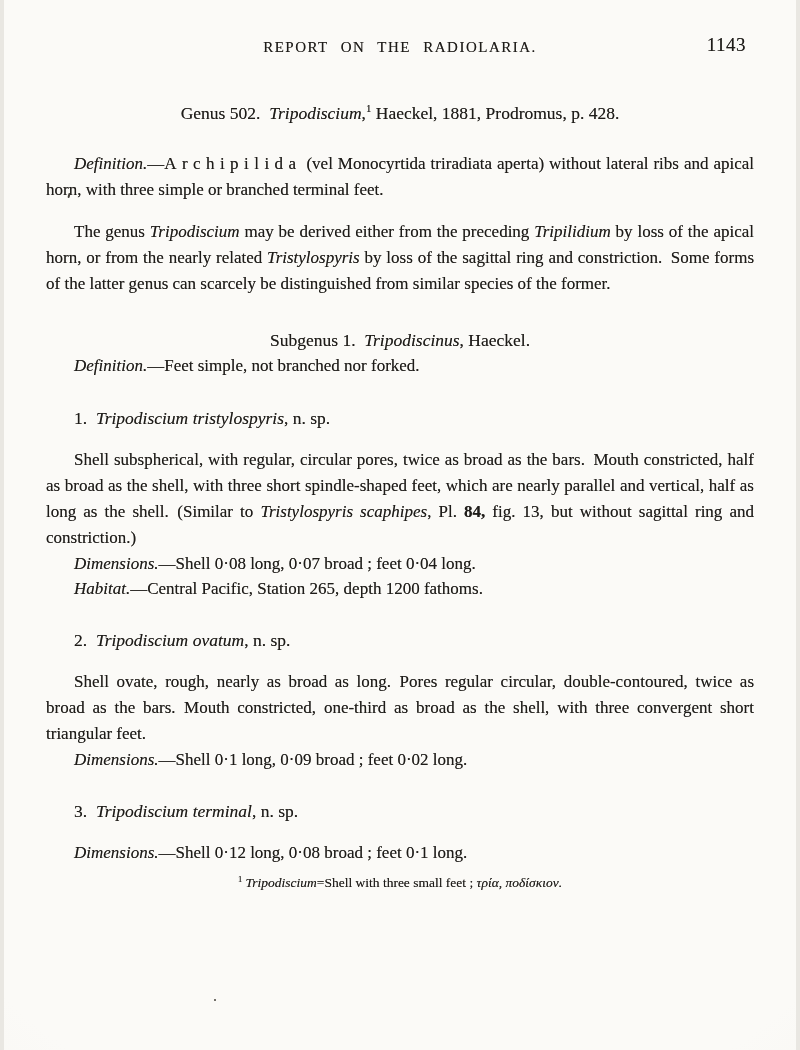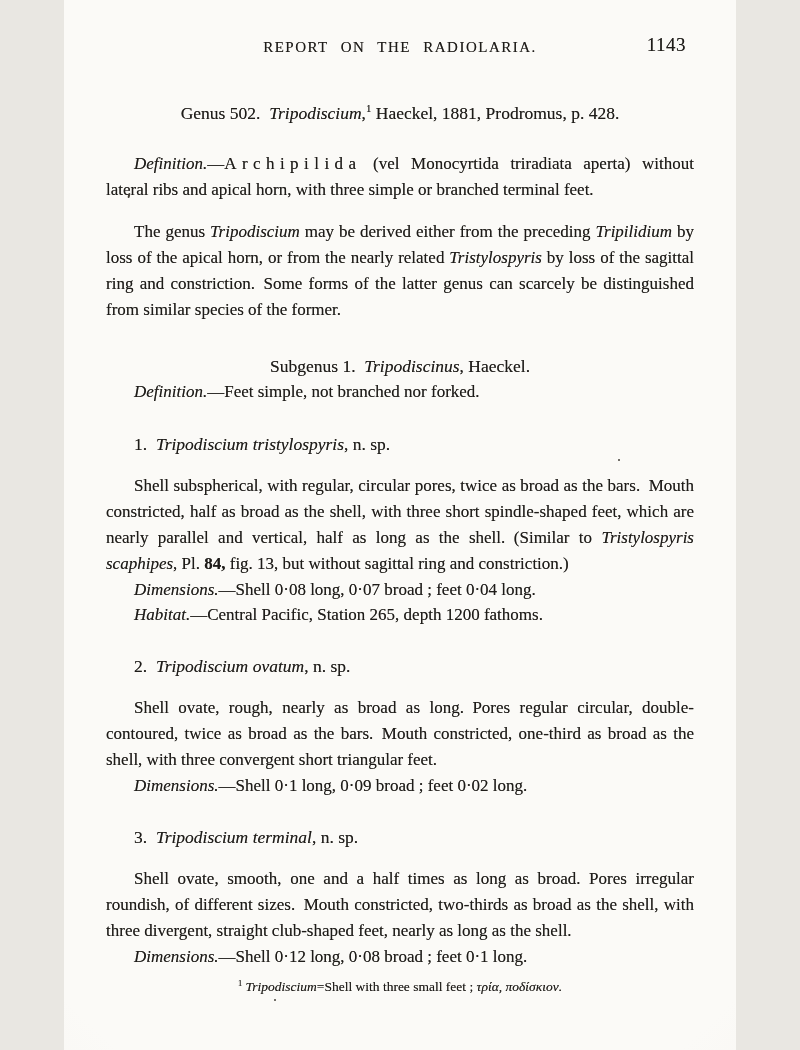--- a/index.html
+++ b/index.html
@@ -2,21 +2,21 @@
 <html><head>
 <meta charset="utf-8">
 <style>
   html, body {
     margin: 0;
     padding: 0;
     background: #e9e7e2;
   }
   .page {
     position: relative;
-    width: 672px;
+    width: 792px;
     height: 1050px;
     box-sizing: border-box;
     margin: 0 auto;
     padding: 34px 42px 0 42px;
     overflow: hidden;
     background: radial-gradient(ellipse 120% 100% at 50% 45%, #fbfaf7 65%, #f2f0ea 100%);
     color: #1e1c19;
     font-family: "Liberation Serif", "DejaVu Serif", serif;
     font-size: 17px;
     line-height: 26px;
@@ -137,21 +137,20 @@
   </section>
 
   <section class="species">
     <h3 class="species-heading"><span class="seg">2. </span><span class="seg seg-i">Tripodiscium ovatum</span><span class="seg">, n. sp.</span></h3>
     <p class="body-para"><span class="seg">Shell ovate, rough, nearly as broad as long. Pores regular circular, double-contoured, twice as broad as the bars. Mouth constricted, one-third as broad as the shell, with three convergent short triangular feet.</span></p>
     <p class="detail-line"><span class="seg seg-i">Dimensions.</span><span class="seg">—Shell 0·1 long, 0·09 broad ; feet 0·02 long.</span></p>
   </section>
 
   <section class="species">
     <h3 class="species-heading"><span class="seg">3. </span><span class="seg seg-i">Tripodiscium terminal</span><span class="seg">, n. sp.</span></h3>
-    <p class="body-para"><span class="seg">Shell ovate, smooth, one and a half times as long as broad. Pores irregular roundish, of different sizes. Mouth constricted, two-thirds as broad as the shell, with three divergent, straight club-shaped feet, nearly as long as the shell.</span></p>
     <p class="detail-line"><span class="seg seg-i">Dimensions.</span><span class="seg">—Shell 0·12 long, 0·08 broad ; feet 0·1 long.</span></p>
   </section>
 
   <div class="footnote"><span class="seg seg-sup">1</span><span class="seg"> </span><span class="seg seg-i">Tripodiscium</span><span class="seg">=Shell with three small feet ; </span><span class="seg seg-i">τρία, ποδίσκιον.</span></div>
 
   <span class="artifact artifact-1"></span>
   <span class="artifact artifact-2"></span>
   <span class="artifact artifact-3"></span>
 
 </div>

